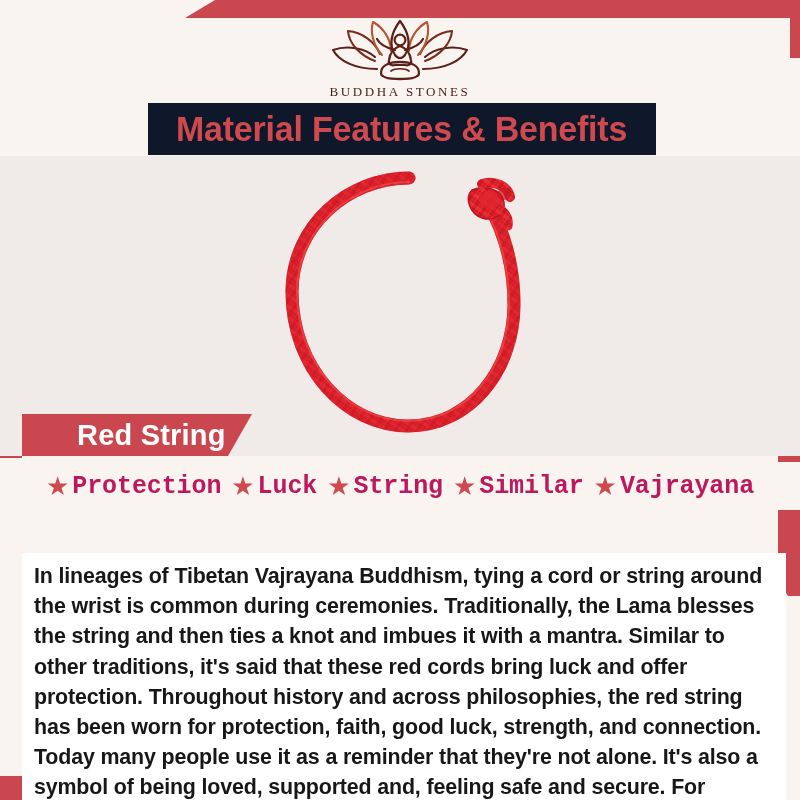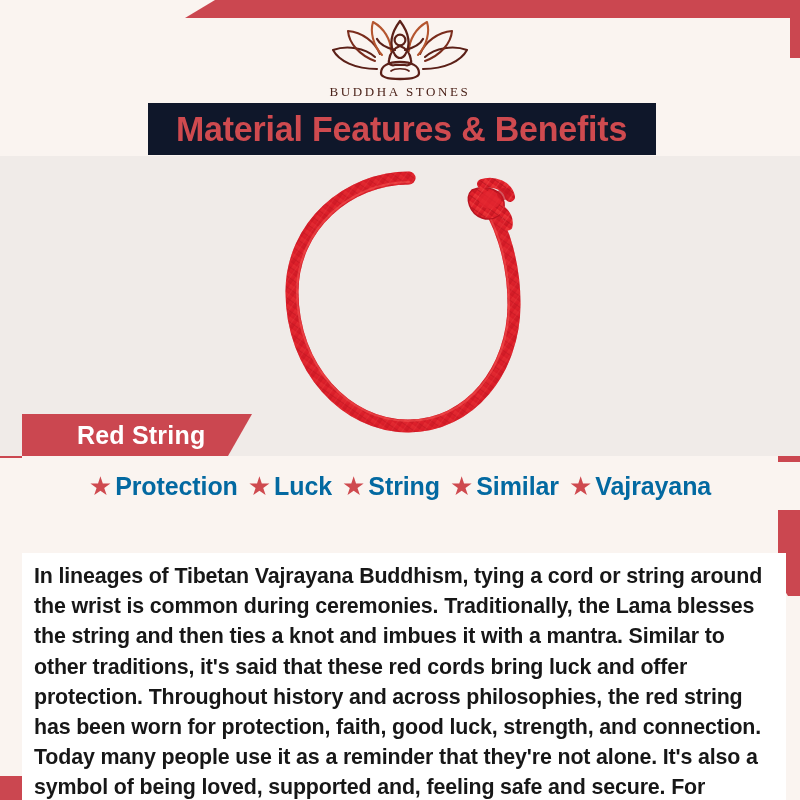--- a/index.html
+++ b/index.html
@@ -117,21 +117,21 @@
     left: 22px; top: 414px;
     width: 230px; height: 42px;
     background: #cb4750;
     clip-path: polygon(0 0, 230px 0, 206px 42px, 0 42px);
     display: flex;
     align-items: center;
   }
   .ribbon-text {
     font-family: "Liberation Sans Narrow", "Liberation Sans", sans-serif;
     font-weight: bold;
-    font-size: 25px;
+    font-size: 29px;
     color: #ffffff;
     padding-left: 55px;
     letter-spacing: 0.2px;
   }
 
   
   .benefits {
     position: absolute;
     left: 0; top: 462px;
     width: 800px; height: 48px;
@@ -145,24 +145,24 @@
     display: flex;
     align-items: center;
     gap: 3px;
   }
   .benefit-star {
     color: #cf4a4f;
     font-size: 26px;
     line-height: 1;
   }
   .benefit-label {
-    font-family: Liberation Sans, sans-serif;
+    font-family: Liberation Mono, monospace;
     font-weight: bold;
     font-size: 25px;
-    color: #0369a1;
+    color: #be185d;
     white-space: nowrap;
     letter-spacing: -0.1px;
   }
 
   
   .body-panel {
     position: absolute;
     left: 22px; top: 509px;
     width: 756px; height: 304px;
     background: #ffffff;

